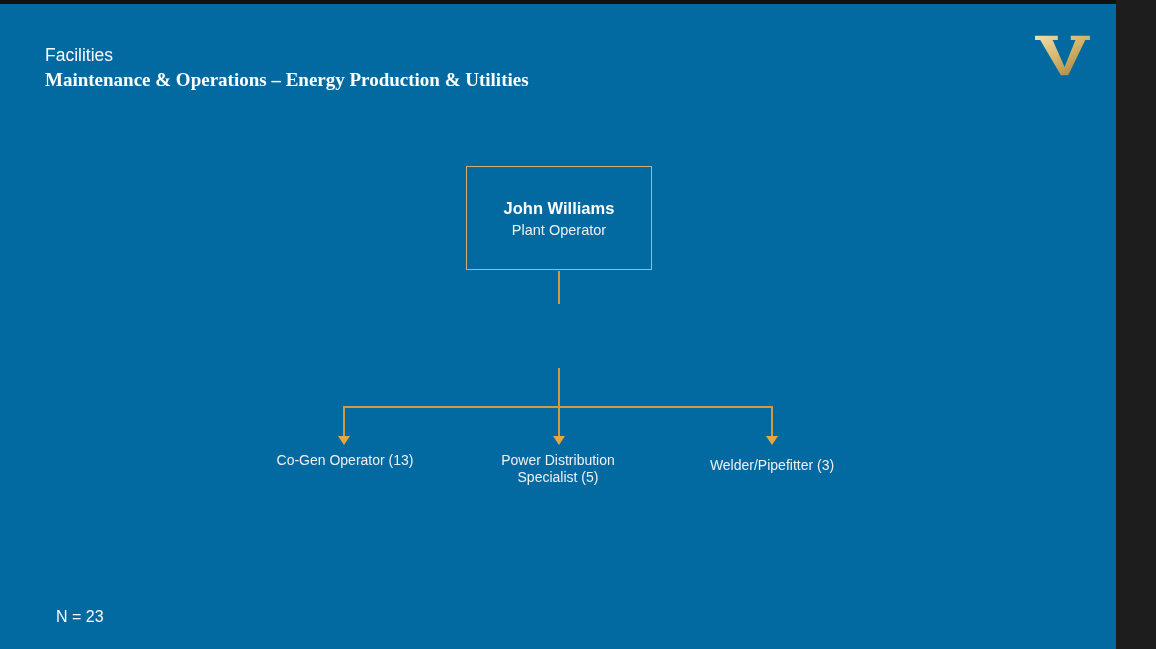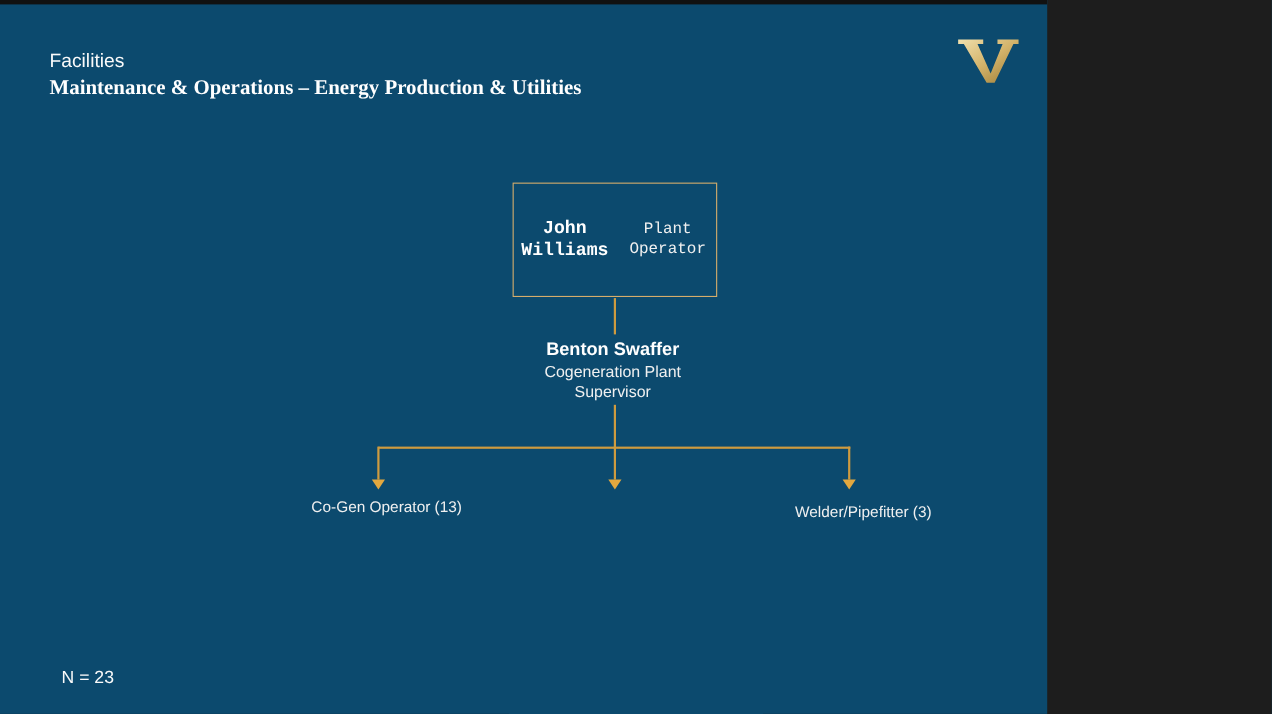--- a/index.html
+++ b/index.html
@@ -2,23 +2,23 @@
 <html><head>
 <meta charset="utf-8">
 <style>
   html, body {
     margin: 0;
     padding: 0;
     background: #1d1d1d;
   }
   .stage {
     position: relative;
-    width: 952px;
+    width: 1116px;
     height: 649px;
-    background: #0c4a6e;
+    background: #0369a1;
     font-family: "Liberation Sans", "DejaVu Sans", sans-serif;
     color: #f5f5f5;
     overflow: hidden;
   }
   .top-strip {
     position: absolute;
     left: 0; top: 0;
     width: 100%; height: 4px;
     background: #111111;
   }
@@ -52,25 +52,25 @@
   
   .org-box {
     position: absolute;
     left: 466px;
     top: 166px;
     width: 186px;
     height: 104px;
     border: 1px solid #d6ad6b;
     box-sizing: border-box;
     display: flex;
+    flex-direction: column;
     align-items: center;
     justify-content: center;
     gap: 3px;
     text-align: center;
-    font-family: Liberation Mono, monospace;
   }
   .person-name {
     font-size: 16.5px;
     font-weight: 700;
     color: #ffffff;
     line-height: 20px;
   }
   .person-title {
     font-size: 14.5px;
     font-weight: 400;
@@ -98,21 +98,21 @@
     position: absolute;
     width: 0;
     height: 0;
     border-left: 6px solid transparent;
     border-right: 6px solid transparent;
     border-top: 9px solid #e3a83f;
   }
   .report-label {
     position: absolute;
     width: 200px;
-    text-align: right;
+    text-align: center;
     font-size: 14px;
     color: #f0f0f0;
     line-height: 17px;
   }
   .report-label .wrap {
     max-width: 150px;
     margin: 0 auto;
   }
   
   .footnote {
@@ -148,40 +148,39 @@
     </svg>
   </div>
 
   <div class="org-box">
     <div class="person-name">John Williams</div>
     <div class="person-title">Plant Operator</div>
   </div>
 
   <div class="connector v-line" style="left:558px; top:271px; height:33px;"></div>
 
-  <div class="supervisor-block">
-    <div class="person-name">Benton Swaffer</div>
-    <div class="person-title">Cogeneration Plant Supervisor</div>
-  </div>
 
   <div class="connector v-line" style="left:558px; top:368px; height:40px;"></div>
   <div class="connector h-line" style="left:344px; top:406px; width:429px;"></div>
 
   <div class="connector v-line" style="left:343px; top:406px; height:30px;"></div>
   <div class="arrow-down" style="left:338px; top:436px;"></div>
 
   <div class="connector v-line" style="left:558px; top:406px; height:30px;"></div>
   <div class="arrow-down" style="left:553px; top:436px;"></div>
 
   <div class="connector v-line" style="left:771px; top:406px; height:30px;"></div>
   <div class="arrow-down" style="left:766px; top:436px;"></div>
 
   <div class="report-label" style="left:245px; top:452px;">
     <div class="wrap">Co-Gen Operator (13)</div>
   </div>
 
+  <div class="report-label" style="left:458px; top:452px;">
+    <div class="wrap">Power Distribution Specialist (5)</div>
+  </div>
 
   <div class="report-label" style="left:672px; top:457px;">
     <div class="wrap">Welder/Pipefitter (3)</div>
   </div>
 
   <div class="footnote">N = 23</div>
 </div>
 
 </body></html>

